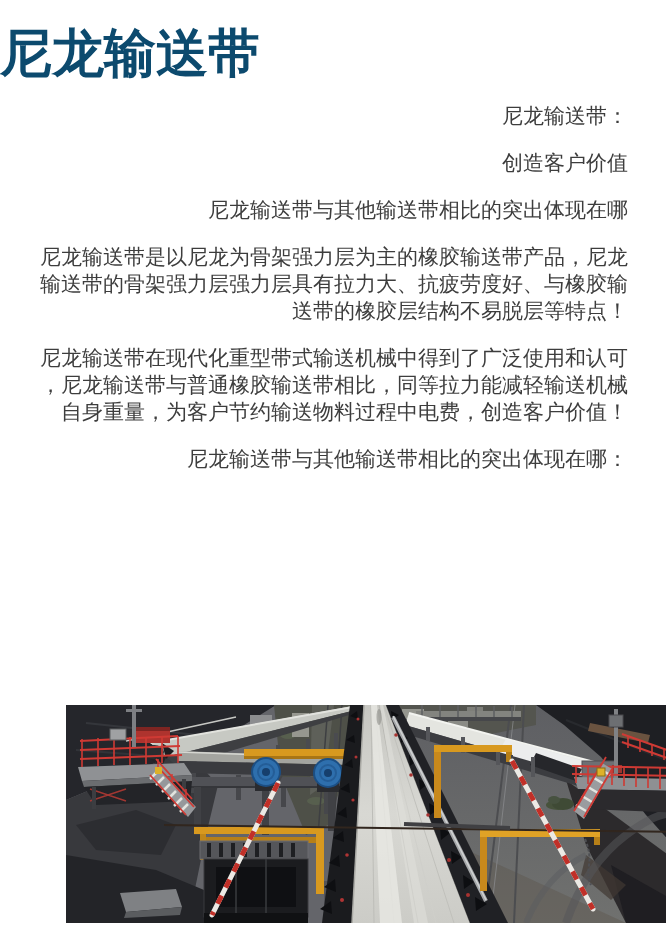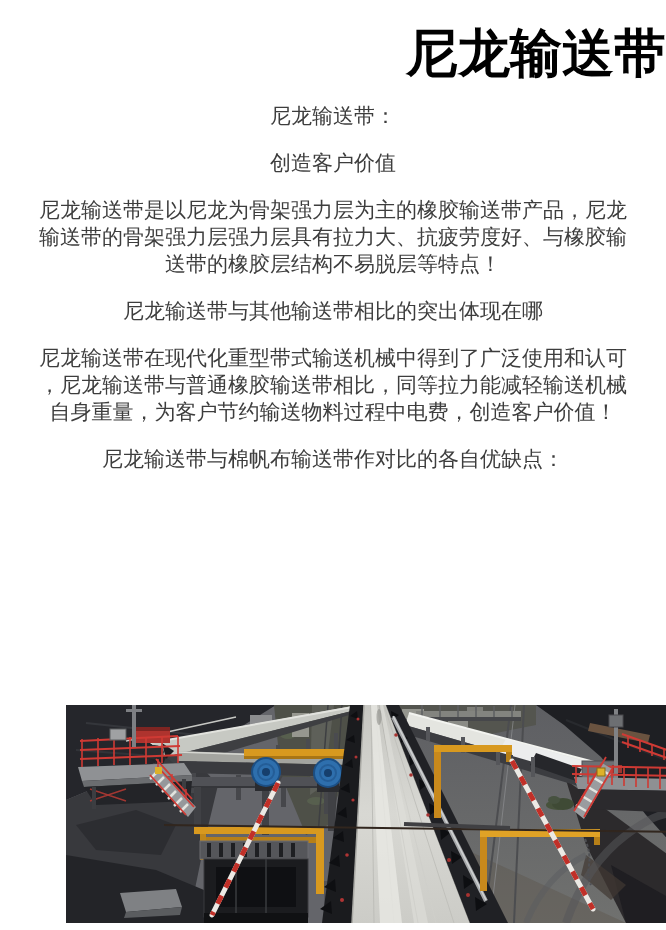--- a/index.html
+++ b/index.html
@@ -2,45 +2,45 @@
 <html><head>
 <meta charset="utf-8">
 <style>
   html,body { margin:0; padding:0; background:#ffffff; }
   .page {
     position:relative; width:666px; height:930px; margin:0 auto;
     background:#ffffff; overflow:hidden;
     font-family:"Liberation Sans","DejaVu Sans",sans-serif;
   }
   .page h1 {
-    margin:25px 0 0; text-align:right;
-    font-size:52px; line-height:57px; font-weight:bold; color:#000000;
+    margin:25px 0 0; text-align:left;
+    font-size:52px; line-height:57px; font-weight:bold; color:#0c4a6e;
   }
   .content { padding:0 38px; }
   .content p {
     margin:20px 0; font-size:21px; line-height:27px; color:#3d3d3d;
-    word-break:break-all; line-break:anywhere; text-align:center;
+    word-break:break-all; line-break:anywhere; text-align:right;
   }
   .photo { position:absolute; left:26px; top:689px; width:616px; height:218px; }
   .photo svg { display:block; width:100%; height:100%; }
 </style>
 </head>
 <body>
 
 <div class="page">
 
   <h1>尼龙输送带</h1>
 
   <div class="content">
     <p>尼龙输送带：</p>
     <p>创造客户价值</p>
+    <p>尼龙输送带与其他输送带相比的突出体现在哪</p>
     <p>尼龙输送带是以尼龙为骨架强力层为主的橡胶输送带产品，尼龙输送带的骨架强力层强力层具有拉力大、抗疲劳度好、与橡胶输送带的橡胶层结构不易脱层等特点！</p>
-    <p>尼龙输送带与其他输送带相比的突出体现在哪</p>
     <p>尼龙输送带在现代化重型带式输送机械中得到了广泛使用和认可，尼龙输送带与普通橡胶输送带相比，同等拉力能减轻输送机械自身重量，为客户节约输送物料过程中电费，创造客户价值！</p>
-    <p>尼龙输送带与棉帆布输送带作对比的各自优缺点：</p>
+    <p>尼龙输送带与其他输送带相比的突出体现在哪：</p>
   </div>
 
   <figure class="photo">
     <svg viewBox="0 0 616 218" preserveAspectRatio="none" xmlns="http://www.w3.org/2000/svg">
       <defs>
         <linearGradient id="beltGrad" x1="0" y1="0" x2="0" y2="1">
           <stop offset="0" stop-color="#c7c7c2"></stop>
           <stop offset="0.5" stop-color="#d8d8d3"></stop>
           <stop offset="1" stop-color="#ccccc7"></stop>
         </linearGradient>

